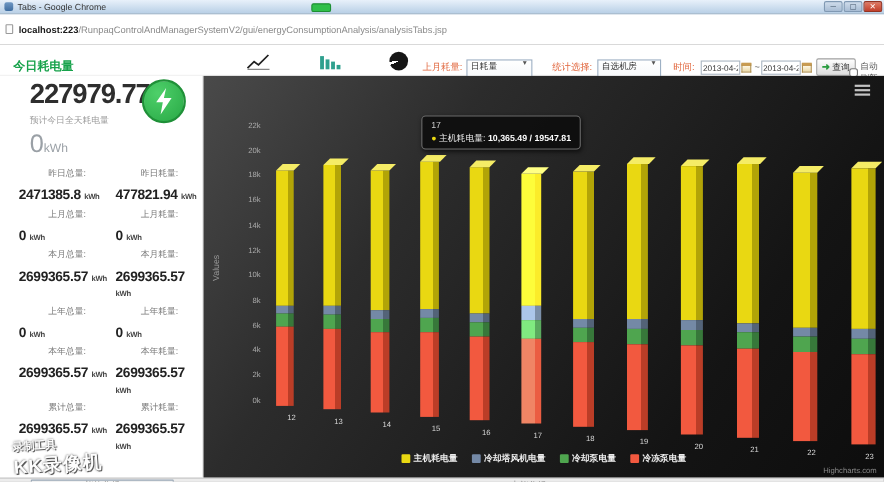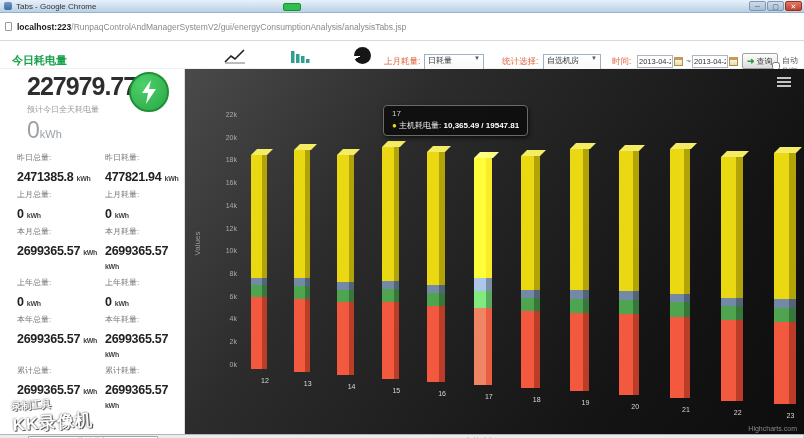--- a/index.html
+++ b/index.html
@@ -45,21 +45,21 @@
   .big-row { padding:3px 0 0 27px; position:relative; }
   .big-val { font-size:25px; font-weight:bold; color:#2e2e2e; letter-spacing:-1px; }
   .big-unit { font-size:11px; font-weight:bold; color:#2e2e2e; }
   .bolt-circle { position:absolute; right:15px; top:3px; width:40px; height:40px; border-radius:50%; background:radial-gradient(circle at 35% 30%, #4ed06a, #28a845); border:2px solid #1f9038; display:flex; align-items:center; justify-content:center; }
   .estimate-label { padding-left:27px; font-size:8px; color:#9a9a9a; margin-top:3px; }
   .estimate-row { padding-left:27px; margin-top:2px; }
   .est-val { font-size:23px; color:#9aa0a6; }
   .est-unit { font-size:11px; color:#9aa0a6; }
   .stats-grid { display:grid; grid-template-columns:88px 80px; margin:8px 0 0 17px; }
   .stat-cell { margin-bottom:5px; }
-  .stat-label { font-size:8px; color:#777; margin-bottom:7px; }
+  .stat-label { font-size:8px; color:#777; margin-bottom:7px;text-align:center; }
   .stat-val { font-size:12.5px; font-weight:bold; color:#222; letter-spacing:-0.3px; }
   .stat-unit { font-size:7px; font-weight:bold; color:#444; }
   .watermark { position:absolute; left:12px; top:328px; transform:rotate(-4deg); opacity:.85; pointer-events:none; }
   .wm1 { font-size:10px; font-weight:bold; color:#fdfdfd; text-shadow:0 0 2px #333,1px 1px 0 #555; }
   .wm2 { font-size:17px; font-weight:bold; color:#fdfdfd; text-shadow:0 0 2px #222,1px 1px 0 #444; letter-spacing:1px; }
 
   
   .chartarea { flex:1; position:relative; background:linear-gradient(125deg,#4a4a4a 0%,#2c2c2c 30%,#141414 75%,#0d0d0d 100%); overflow:hidden; }
   .hamburger { position:absolute; right:13px; top:8px; width:14px; cursor:pointer; }
   .hamburger span { display:block; height:2px; background:#c4c4c4; margin-bottom:2px; }
@@ -235,20 +235,38 @@
           <span></span>
           <span></span>
           <span></span>
         </div>
       <div class="values-label">Values</div>
       <div id="plot"></div>
       <div class="tooltip">
         <div class="tt-title">17</div>
         <div><span class="tt-bullet" id="tt-bullet" style="color: rgb(233, 216, 18);">●</span> <span class="tt-name">主机耗电量:</span> <span class="tt-val">10,365.49 / 19547.81</span></div>
       </div>
+      <div class="legend" id="legend">
+          <div class="legend-item">
+            <div class="swatch" style="background: rgb(233, 216, 18);"></div>
+            <div class="">主机耗电量</div>
+          </div>
+          <div class="legend-item">
+            <div class="swatch" style="background: rgb(116, 137, 166);"></div>
+            <div class="">冷却塔风机电量</div>
+          </div>
+          <div class="legend-item">
+            <div class="swatch" style="background: rgb(79, 165, 79);"></div>
+            <div class="">冷却泵电量</div>
+          </div>
+          <div class="legend-item">
+            <div class="swatch" style="background: rgb(242, 89, 63);"></div>
+            <div class="">冷冻泵电量</div>
+          </div>
+        </div>
       <div class="credits">Highcharts.com</div>
     <div class="ytick" style="top: 42px; left: 0px;">22k</div>
         <div class="ytick" style="top: 64.7px; left: 0px;">20k</div>
         <div class="ytick" style="top: 87.4px; left: 0px;">18k</div>
         <div class="ytick" style="top: 110.1px; left: 0px;">16k</div>
         <div class="ytick" style="top: 132.8px; left: 0px;">14k</div>
         <div class="ytick" style="top: 155.5px; left: 0px;">12k</div>
         <div class="ytick" style="top: 178.2px; left: 0px;">10k</div>
         <div class="ytick" style="top: 200.9px; left: 0px;">8k</div>
         <div class="ytick" style="top: 223.6px; left: 0px;">6k</div>

